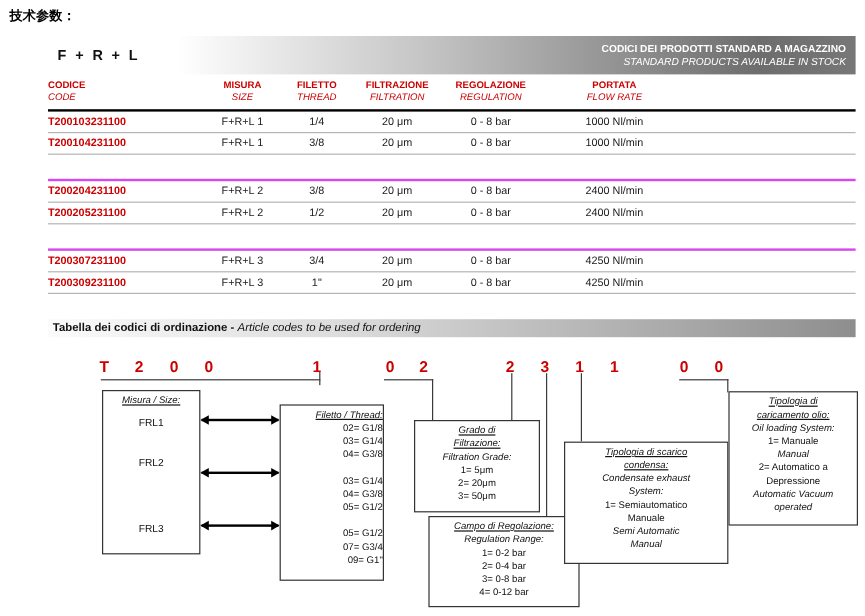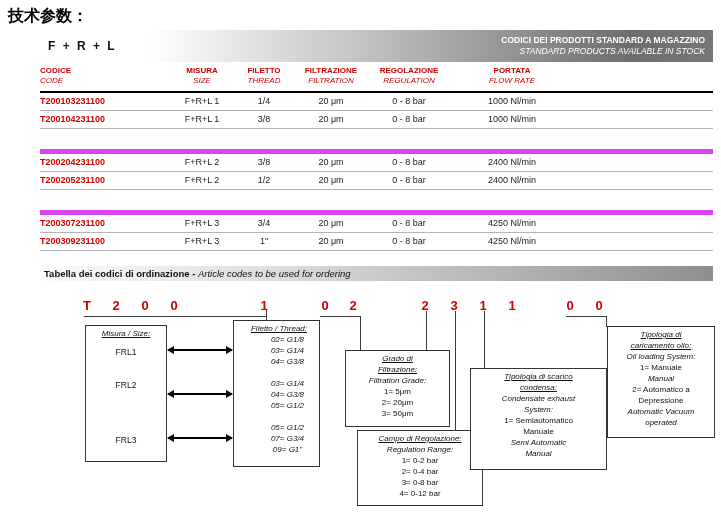--- a/index.html
+++ b/index.html
@@ -1,19 +1,19 @@
 <!DOCTYPE html>
 <html style="--accent-red: #cc0000; --bar-dark: #6d6d6d;"><head>
 <meta charset="utf-8">
 <style>
   html,body{margin:0;padding:0;background:#fff;}
   .page{position:relative;width:721px;height:513px;background:#ffffff;overflow:hidden;
         font-family:"Liberation Sans", sans-serif;color:#111;}
 
-  .tech-label{position:absolute;left:8px;top:6px;font-size:16px;font-weight:bold;color:#000;}
+  .tech-label{position:absolute;left:8px;top:6px;font-size:11px;font-weight:bold;color:#000;}
 
   
   .header-bar{position:absolute;left:40px;top:30px;width:673px;height:32px;box-sizing:border-box;
     background:linear-gradient(90deg,#ffffff 0%,#ffffff 16%,#c2c2c2 48%,#6d6d6d 88%,#777 100%);
     display:flex;align-items:center;justify-content:space-between;padding:0 8px;}
   .frl-title{font-size:12px;font-weight:bold;letter-spacing:2px;color:#111;}
   .stock-text{text-align:right;color:#fff;font-size:8.5px;line-height:1.3;}
   .stock-line1{font-weight:bold;}
   .stock-line2{font-style:italic;}
 
@@ -22,21 +22,21 @@
   .tgrid{display:grid;grid-template-columns:120px 84px 40px 94px 62px 144px 1fr;}
   .col-headers{border-bottom:2px solid #000;padding-bottom:4px;}
   .col-h{text-align:center;color:var(--accent-red,#cc0000);font-size:8px;line-height:1.3;}
   .col-h:first-child{text-align:left;}
   .col-h .it{font-weight:bold;}
   .col-h .en{font-style:italic;}
   .prow{height:17px;align-items:center;border-bottom:1px solid #b5b5b5;font-size:9px;}
   .pcell{text-align:center;color:#1a1a1a;}
   .pcell.col0{text-align:left;color:var(--accent-red,#cc0000);font-weight:bold;}
   .row-group{margin-bottom:20px;}
-  .row-group + .row-group{border-top:5px solid #d946ef;}
+  .row-group + .row-group{border-top:2px solid #d946ef;}
 
   
   .section2-bar{position:absolute;left:40px;top:266px;width:673px;height:15px;box-sizing:border-box;
     background:linear-gradient(90deg,#fbfbfb 0%,#dddddd 35%,#8e8e8e 100%);
     font-size:9.5px;line-height:15px;padding-left:4px;color:#111;white-space:nowrap;}
   .section2-bar .b{font-weight:bold;}
   .section2-bar .i{font-style:italic;}
 
   
   .diagram{position:absolute;left:0;top:286px;width:721px;height:227px;}
@@ -64,22 +64,22 @@
   .dbox{position:absolute;border:1px solid #333;background:#fff;box-sizing:border-box;
     font-size:8px;line-height:11px;color:#111;padding-top:2px;}
   .dbox [data-name="box-line"]{min-height:11px;}
   .dbox .h{font-style:italic;text-decoration:underline;}
   .dbox .e{font-style:italic;}
 
   #misura-box{left:85px;top:39px;width:82px;height:137px;text-align:center;}
   .frl-item{position:absolute;left:0;right:0;text-align:center;font-size:8.5px;}
   #frl1{top:21px}#frl2{top:54px}#frl3{top:109px}
 
-  #filetto-box{left:233px;top:34px;width:87px;height:147px;text-align:center;padding-left:5px;}
-  #filetto-box [data-name="box-line"]:not(.h){margin-left:17px;font-style:italic;}
+  #filetto-box{left:233px;top:51px;width:87px;height:147px;text-align:right;padding-left:5px;}
+  #filetto-box [data-name="box-line"]:not(.h){margin-left:17px;}
 
   #grado-box{left:345px;top:64px;width:105px;height:77px;text-align:center;}
   #campo-box{left:357px;top:144px;width:126px;height:76px;text-align:center;}
   #scarico-box{left:470px;top:82px;width:137px;height:102px;text-align:center;}
   #olio-box{left:607px;top:40px;width:108px;height:112px;text-align:center;}
 
   .arrow{position:absolute;left:168px;width:64px;height:2px;background:#000;}
   .arrow::before{content:"";position:absolute;left:-1px;top:-3px;
     border-top:4px solid transparent;border-bottom:4px solid transparent;border-right:7px solid #000;}
   .arrow::after{content:"";position:absolute;right:-1px;top:-3px;

